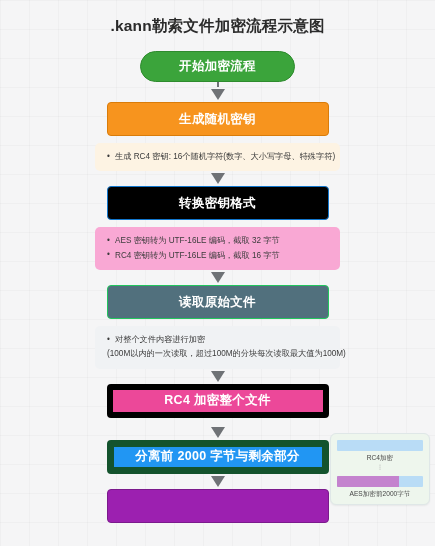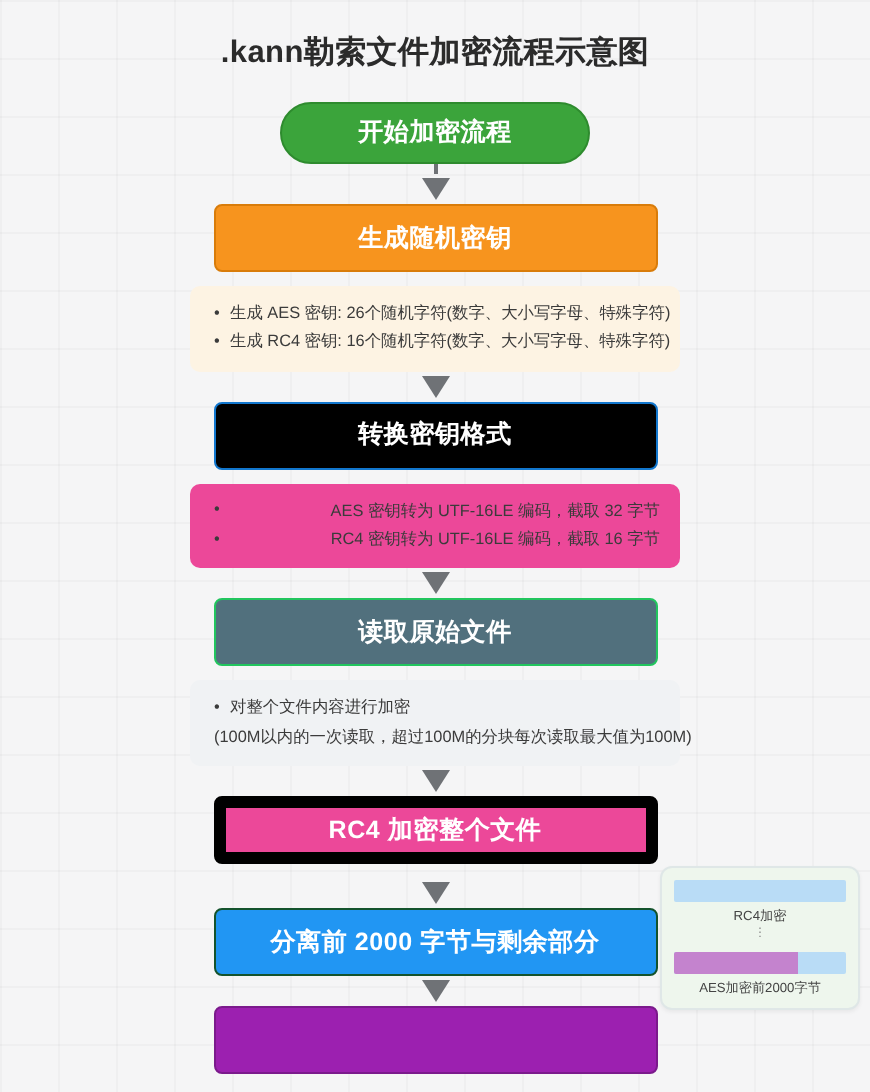--- a/index.html
+++ b/index.html
@@ -180,35 +180,34 @@
       <div class="arrow"></div>
     </div>
 
     <div class="node rect" style="background:#f7941e;border:1px solid #d97c0a;">
       <span>生成随机密钥</span>
     </div>
 
     <div style="height:7px"></div>
 
     <div class="detail" style="background:#fdf3e3;">
-      <div class="li">生成 AES 密钥: 26个随机字符(数字、大小写字母、特殊字符)</div>
       <div class="li">生成 RC4 密钥: 16个随机字符(数字、大小写字母、特殊字符)</div>
     </div>
 
     <div class="arrow-wrap">
       <div class="arrow"></div>
     </div>
 
     <div class="node rect" style="background:#000000;border:1px solid #1277ce;">
       <span>转换密钥格式</span>
     </div>
 
     <div style="height:7px"></div>
 
-    <div class="detail" style="background:#ec4899;text-align:right;">
+    <div class="detail" style="background:#f9a8d4;">
       <div class="li">AES 密钥转为 UTF-16LE 编码，截取 32 字节</div>
       <div class="li">RC4 密钥转为 UTF-16LE 编码，截取 16 字节</div>
     </div>
 
     <div class="arrow-wrap">
       <div class="arrow"></div>
     </div>
 
     <div class="node rect" style="background:#51707d;border:1px solid #22c55e;">
       <span>读取原始文件</span>
@@ -229,21 +228,21 @@
       <span>RC4 加密整个文件</span>
     </div>
 
     <div style="height:7px"></div>
 
 
     <div class="arrow-wrap">
       <div class="arrow"></div>
     </div>
 
-    <div class="node rect" style="background:#2196f3;border:1px solid #14532d;">
+    <div class="node rect" style="background:#2196f3;border:7px solid #14532d;">
       <span>分离前 2000 字节与剩余部分</span>
     </div>
 
     <div class="arrow-wrap">
       <div class="arrow"></div>
     </div>
 
     <div class="node rect" style="background:#9c20b0;border:1px solid #7b1a8c;">
       
     </div>

